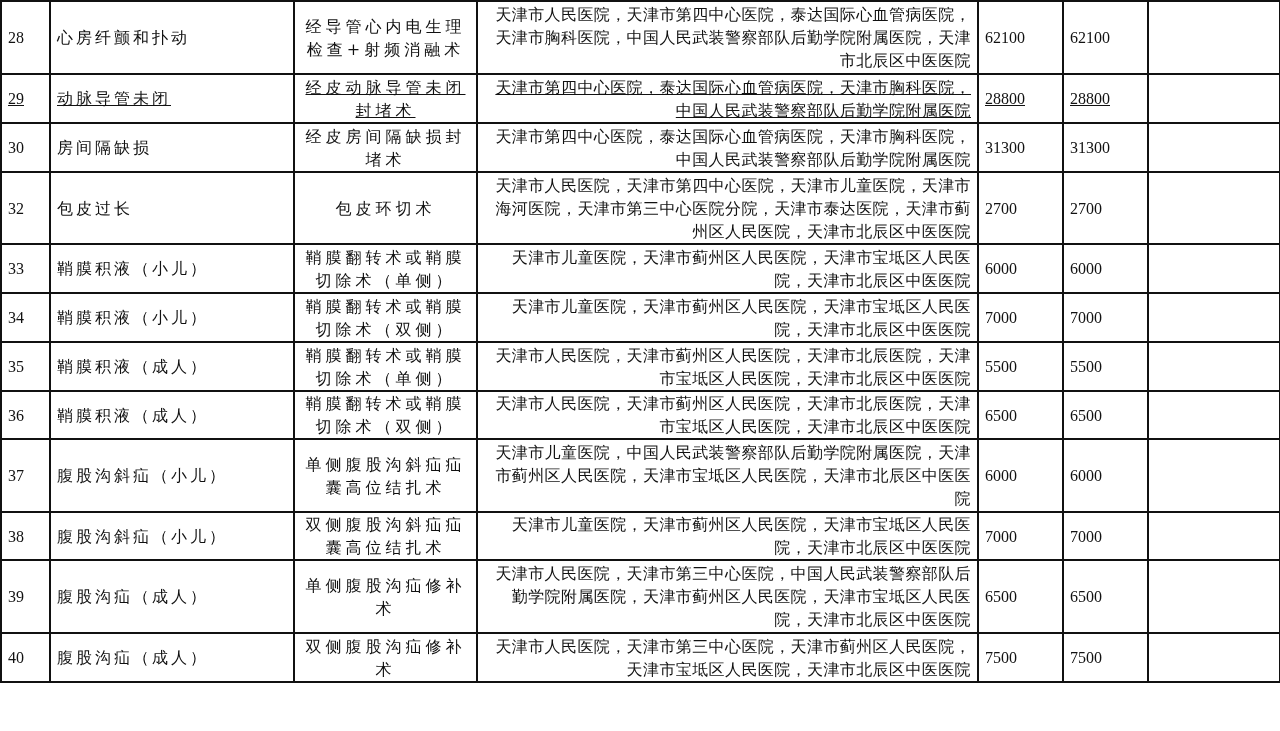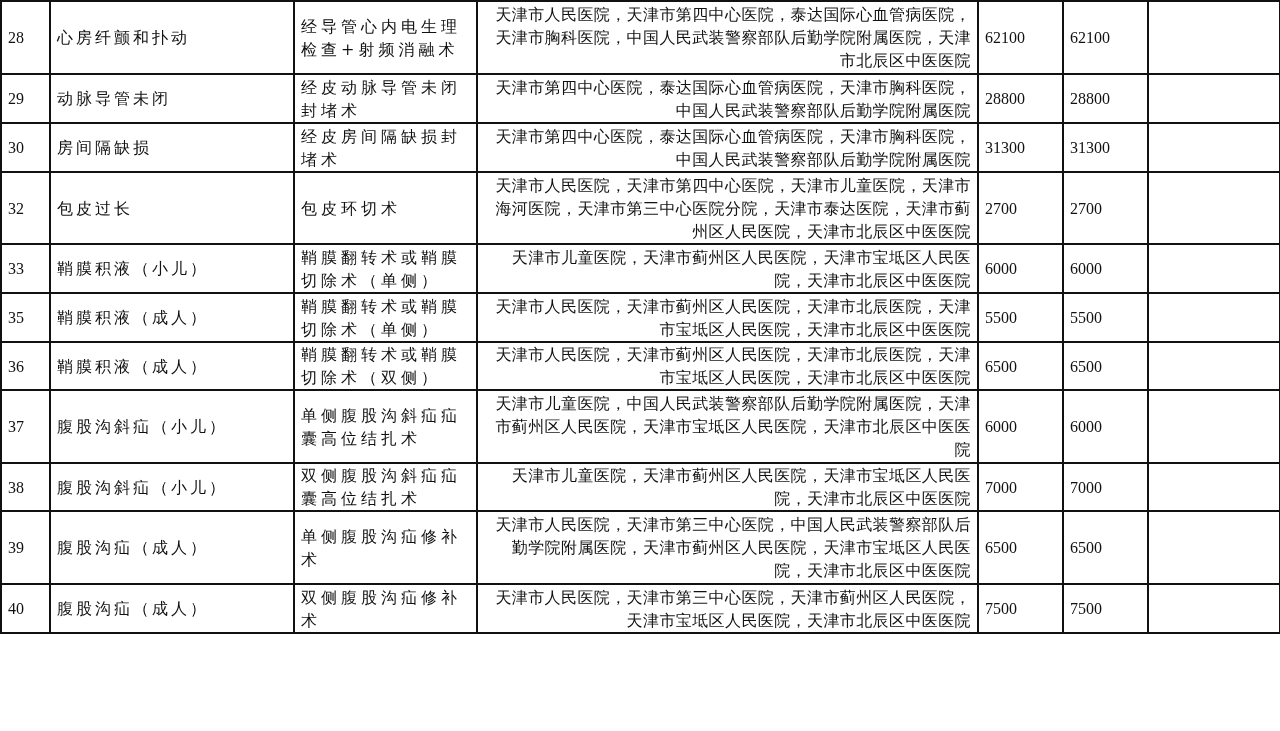--- a/index.html
+++ b/index.html
@@ -15,21 +15,21 @@
   table.doc td {
     border: 2px solid #111;
     padding: 0 6px;
     font-size: 16px;
     line-height: 23px;
     vertical-align: middle;
     overflow: hidden;
   }
   td.num { font-family: "Liberation Serif", serif; font-size: 17px; padding: 0; }
   td.disease { letter-spacing: 3px; padding-left: 5px; }
-  td.proc { letter-spacing: 4px; padding-left: 5px; padding-right: 2px; }
+  td.proc { letter-spacing: 4px; padding-left: 5px; padding-right: 2px; text-align: center; }
   td.hosp { letter-spacing: 0.4px; padding-left: 4px; padding-right: 2px; text-align: right; }
   td.price { text-align: left; font-family: "Liberation Serif", serif; font-size: 17px; padding: 0; }
   td.note { padding: 0; }
 </style>
 </head>
 <body>
 
 <table class="doc">
   <colgroup>
     <col style="width:49px">
@@ -43,21 +43,21 @@
   <tbody id="tbody">
     <tr style="height: 73px;">
       <td class="num">28</td>
       <td class="disease">心房纤颤和扑动</td>
       <td class="proc">经导管心内电生理检查+射频消融术</td>
       <td class="hosp">天津市人民医院，天津市第四中心医院，泰达国际心血管病医院，天津市胸科医院，中国人民武装警察部队后勤学院附属医院，天津市北辰区中医医院</td>
       <td class="price">62100</td>
       <td class="price">62100</td>
       <td class="note"></td>
     </tr>
-    <tr style="height: 49px;">
+    <tr style="height: 49px; text-decoration: underline;">
       <td class="num">29</td>
       <td class="disease">动脉导管未闭</td>
       <td class="proc">经皮动脉导管未闭封堵术</td>
       <td class="hosp">天津市第四中心医院，泰达国际心血管病医院，天津市胸科医院，中国人民武装警察部队后勤学院附属医院</td>
       <td class="price">28800</td>
       <td class="price">28800</td>
       <td class="note"></td>
     </tr>
     <tr style="height: 49px; padding-left: 48px;">
       <td class="num">30</td>
@@ -77,20 +77,29 @@
       <td class="price">2700</td>
       <td class="note"></td>
     </tr>
     <tr style="height: 49px;">
       <td class="num">33</td>
       <td class="disease">鞘膜积液（小儿）</td>
       <td class="proc">鞘膜翻转术或鞘膜切除术（单侧）</td>
       <td class="hosp">天津市儿童医院，天津市蓟州区人民医院，天津市宝坻区人民医院，天津市北辰区中医医院</td>
       <td class="price">6000</td>
       <td class="price">6000</td>
+      <td class="note"></td>
+    </tr>
+    <tr style="height: 49px;">
+      <td class="num">34</td>
+      <td class="disease">鞘膜积液（小儿）</td>
+      <td class="proc">鞘膜翻转术或鞘膜切除术（双侧）</td>
+      <td class="hosp">天津市儿童医院，天津市蓟州区人民医院，天津市宝坻区人民医院，天津市北辰区中医医院</td>
+      <td class="price">7000</td>
+      <td class="price">7000</td>
       <td class="note"></td>
     </tr>
     <tr style="height: 49px;">
       <td class="num">35</td>
       <td class="disease">鞘膜积液（成人）</td>
       <td class="proc">鞘膜翻转术或鞘膜切除术（单侧）</td>
       <td class="hosp">天津市人民医院，天津市蓟州区人民医院，天津市北辰医院，天津市宝坻区人民医院，天津市北辰区中医医院</td>
       <td class="price">5500</td>
       <td class="price">5500</td>
       <td class="note"></td>

